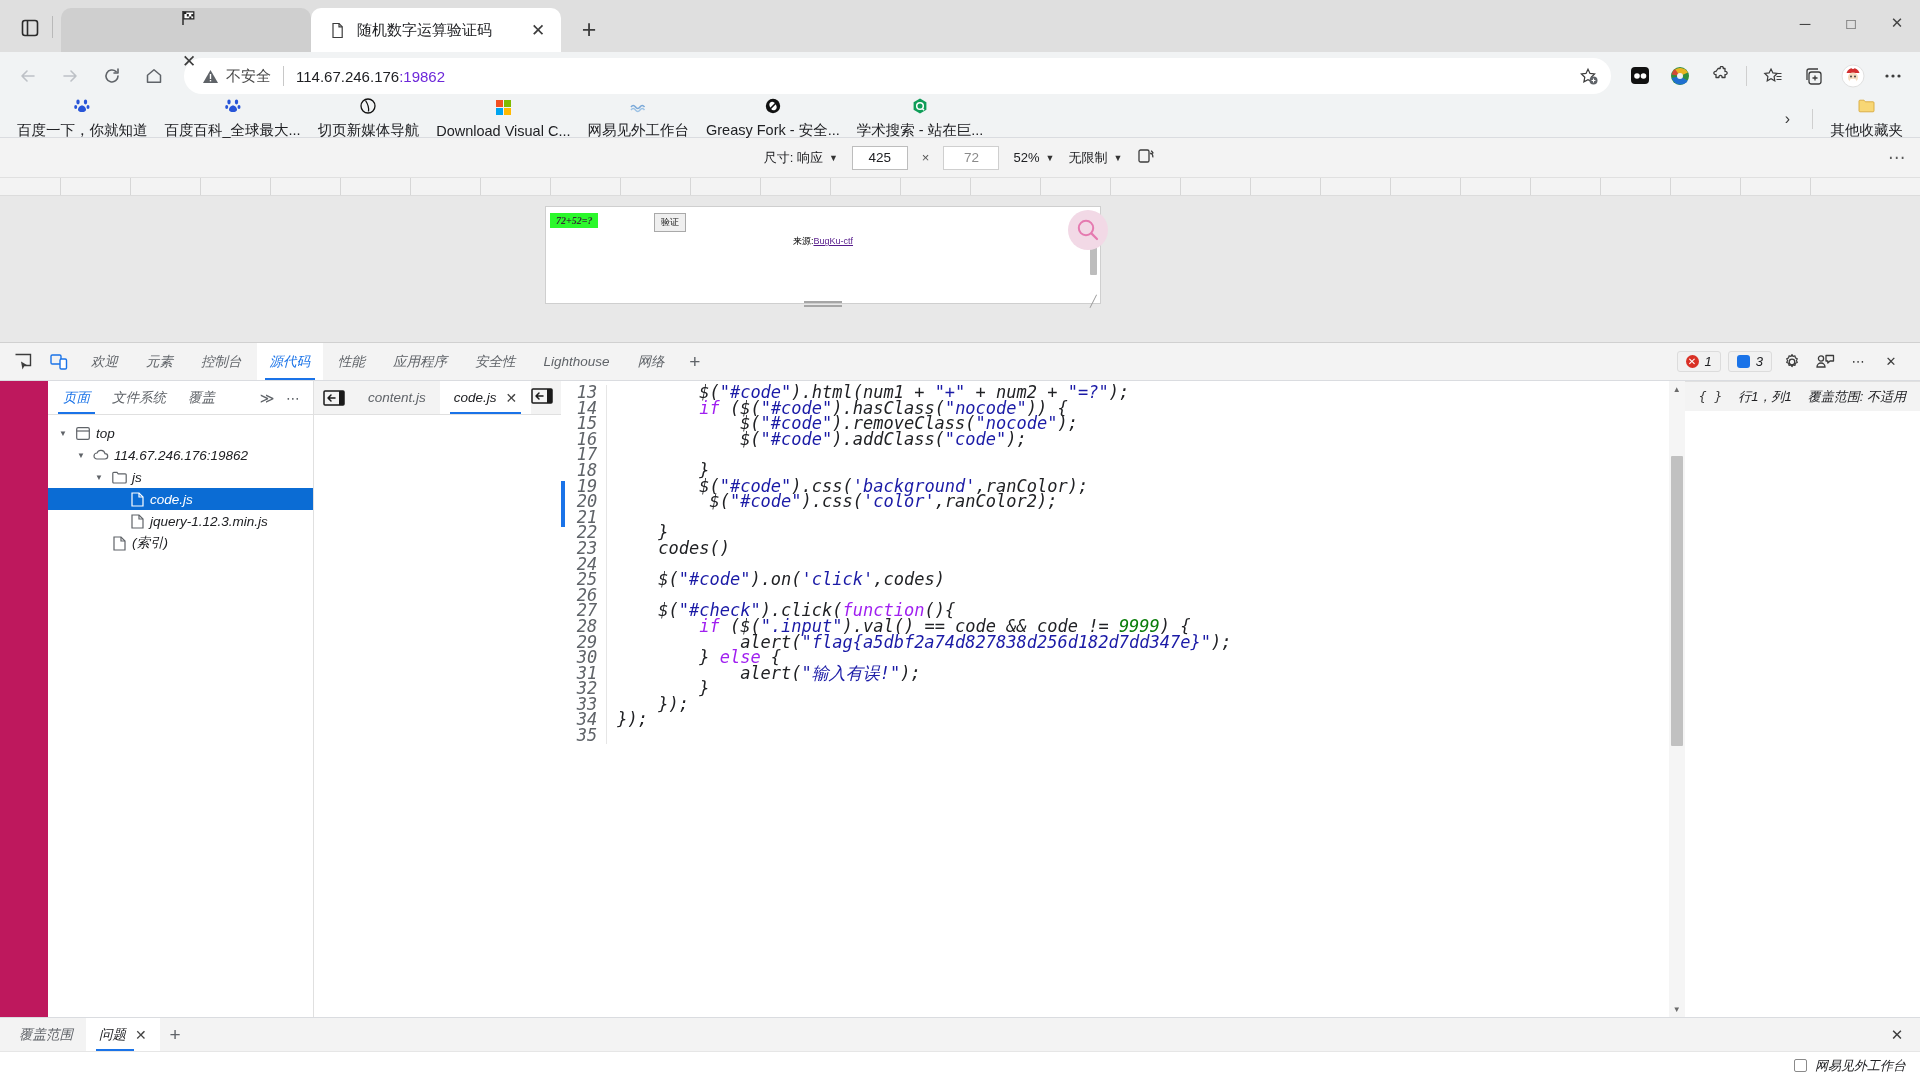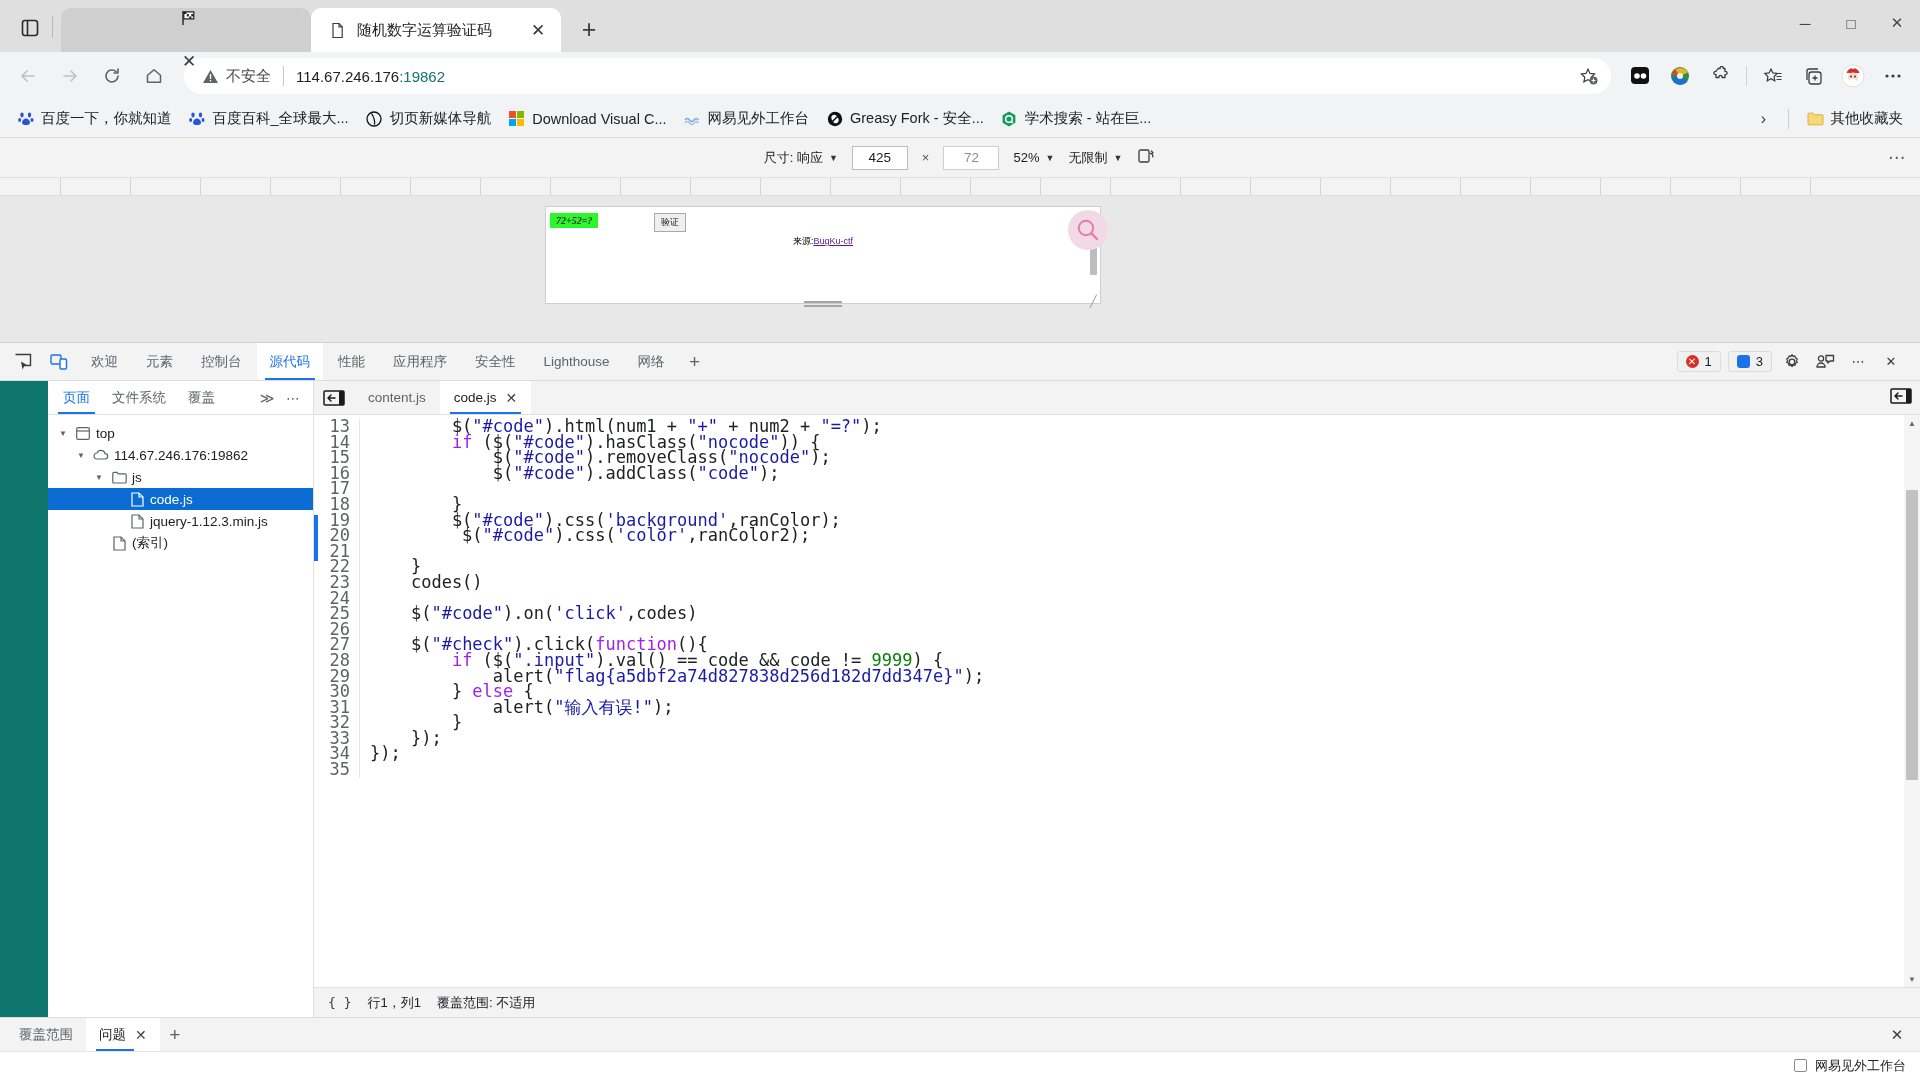--- a/index.html
+++ b/index.html
@@ -63,31 +63,31 @@
   }
   .nav-icon.disabled { color:#bdc1c6; }
   .omnibox {
     flex:1 1 auto; height:36px; background:#ffffff; border-radius:18px;
     display:flex; align-items:center; padding:0 8px 0 18px; margin:0 8px;
     min-width:0;
   }
   .omni-warn { display:flex; align-items:center; gap:7px; color:#4a4a4a; font-size:15px; }
   .omni-sep { width:1px; height:20px; background:#c8c8c8; margin:0 12px; }
   .omni-url { font-size:15px; color:#202124; flex:1 1 auto; white-space:nowrap; overflow:hidden;}
-  .omni-url .dim { color:#0f766e; }
+  .omni-url .dim { color:#6d28d9; }
   .omni-star { width:30px; height:30px; display:flex; align-items:center; justify-content:center; }
   .tool-icon { width:38px;height:38px;border-radius:6px;display:flex;align-items:center;justify-content:center;}
 
   .bookmarks {
     height:38px; background:#f1f3f4; display:flex; align-items:center;
     padding:0 10px; gap:3px; border-bottom:1px solid #dadce0;
   }
   .bm {
     display:flex; align-items:center; gap:7px; padding:4px 7px;
-    border-radius:5px; font-size:14.5px; color:#202124; white-space:nowrap;
+    border-radius:5px; font-size:14.5px; color:#202124; white-space:nowrap;flex-direction:column;
   }
   .bm-ico { width:17px;height:17px;flex:0 0 auto;display:flex;align-items:center;justify-content:center;}
   .bm-overflow { margin-left:auto; display:flex; align-items:center; gap:6px;}
   .bm-chevron { width:26px;height:26px;display:flex;align-items:center;justify-content:center;color:#3c3c3c;font-size:16px;}
   .bm-vsep { width:1px;height:20px;background:#cfcfcf;margin:0 5px;}
 
   
   .devicebar {
     height:40px; background:#f3f3f3; display:flex; align-items:center;
     justify-content:center; gap:14px; position:relative;
@@ -143,22 +143,22 @@
   .vp-handle-bottom i { display:block; height:2px; background:#a6a6a6; margin:2px 0;}
   .vp-corner { position:absolute; right:-2px; bottom:-4px; width:12px; height:12px; color:#999; font-size:11px;}
   .magnifier {
     position:absolute; left:1068px; top:32px; width:40px; height:40px;
     border-radius:50%; background:#f2d9e6; display:flex; align-items:center;
     justify-content:center;
   }
 
   
   .devtools {
-    height:100%; background:#0f766e; display:flex; flex-direction:column;
-    font-size:13px; color:#202124;
+    height:100%; background:#be185d; display:flex; flex-direction:column;
+    font-size:13px; color:#202124;font-style:italic;
   }
   .dt-tabbar {
     height:38px; background:#f3f3f3; border-bottom:1px solid #dadce0;
     display:flex; align-items:center; padding:0 6px; gap:2px; flex:0 0 auto;
   }
   .dt-icobtn { width:34px;height:30px;display:flex;align-items:center;justify-content:center;}
   .dt-tab {
     height:37px; padding:0 13px; display:flex; align-items:center;
     font-size:13.5px; color:#5f6368; position:relative; white-space:nowrap;
   }
@@ -186,21 +186,21 @@
   .np-tab.active { color:#1a73e8; }
   .np-tab.active:after { content:""; position:absolute; left:6px; right:6px; bottom:0; height:2px; background:#1a73e8;}
   .np-more { margin-left:auto; display:flex; align-items:center; gap:2px; padding-right:4px;}
   .np-chev { width:24px;height:24px;display:flex;align-items:center;justify-content:center;color:#5f6368;font-size:14px;}
   .tree { padding-top:7px; flex:1 1 auto; overflow:hidden; }
   .tnode { height:22px; display:flex; align-items:center; font-size:13.5px; color:#202124; gap:5px; }
   .tnode.sel { background:#0b6cd4; color:#ffffff; }
   .tw { width:14px; display:flex; align-items:center; justify-content:center; font-size:8px; color:#5f6368; flex:0 0 auto;}
   .tico { width:16px; height:16px; display:flex; align-items:center; justify-content:center; flex:0 0 auto;}
 
-  .editor-pane { flex:1 1 auto; display:flex; flex-direction:column; min-width:0; background:#fff;}
+  .editor-pane { flex:1 1 auto; display:flex; flex-direction:row; min-width:0; background:#fff;}
   .ed-tabs { height:34px; background:#f3f3f3; border-bottom:1px solid #e0e0e0; display:flex; align-items:stretch;}
   .ed-navbtn { width:40px; display:flex; align-items:center; justify-content:center;}
   .ed-tab { padding:0 14px; display:flex; align-items:center; gap:9px; font-size:13.5px; color:#5f6368; position:relative;}
   .ed-tab.active { background:#fff; color:#202124; }
   .ed-tab.active:after { content:""; position:absolute; left:10px; right:10px; bottom:0; height:2px; background:#1a73e8;}
   .ed-close { font-size:14px; color:#444; }
   .ed-right { margin-left:auto; display:flex; align-items:center; padding-right:8px;}
 
   .code-wrap { flex:1 1 auto; position:relative; overflow:hidden; background:#fff; }
   .code {

